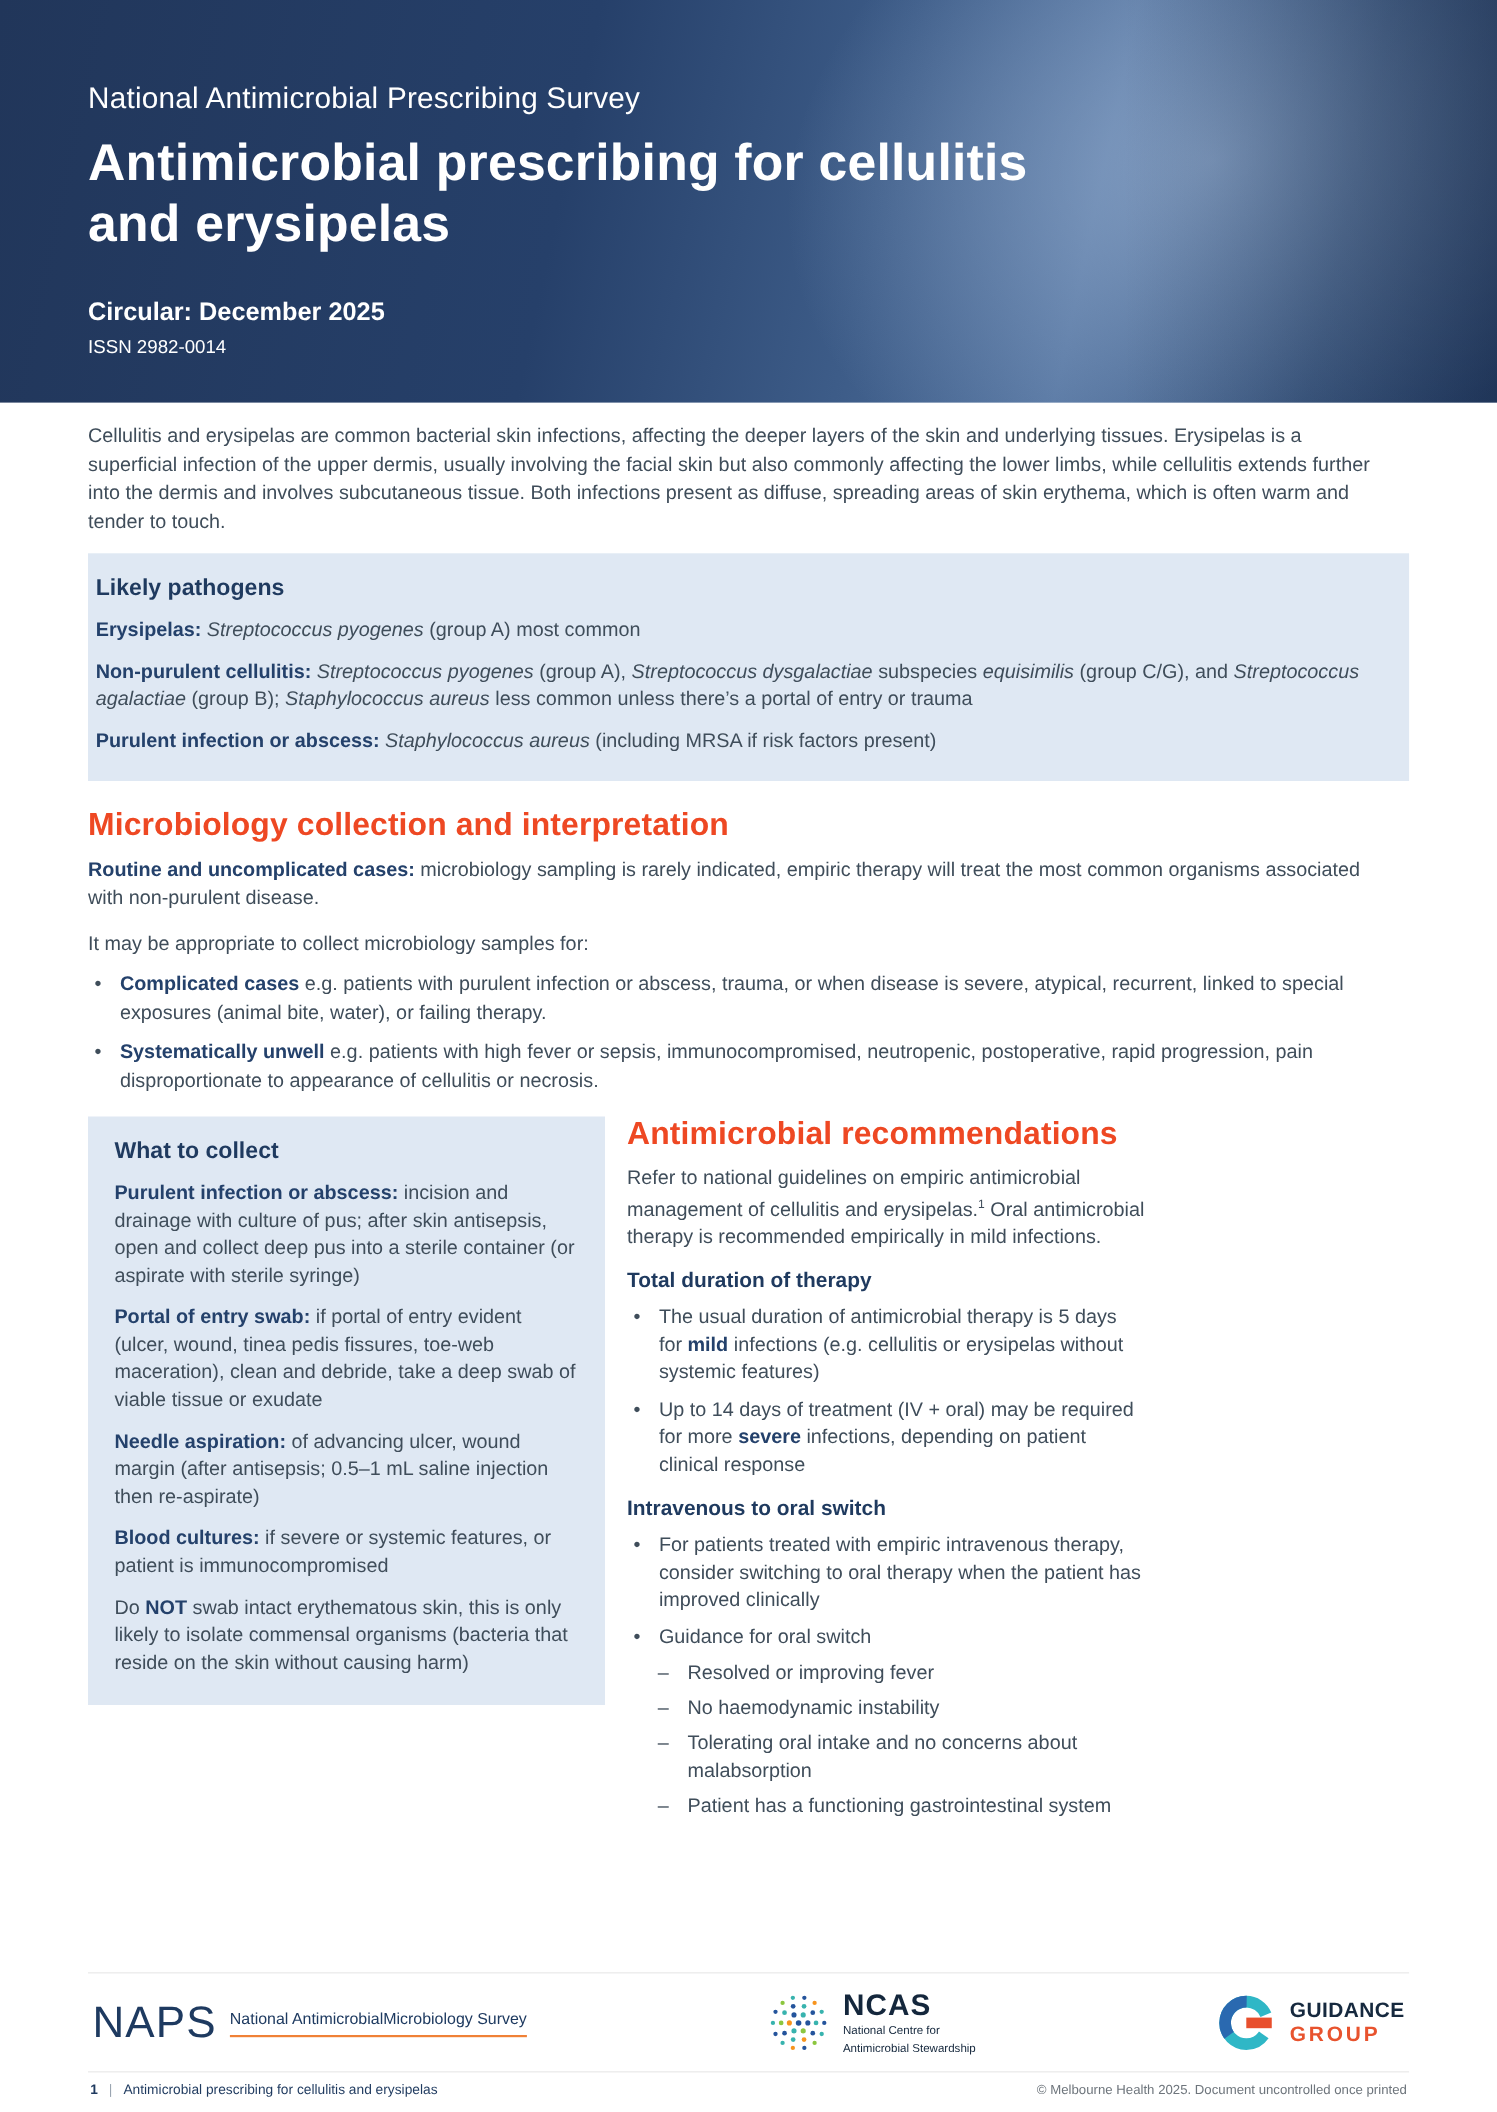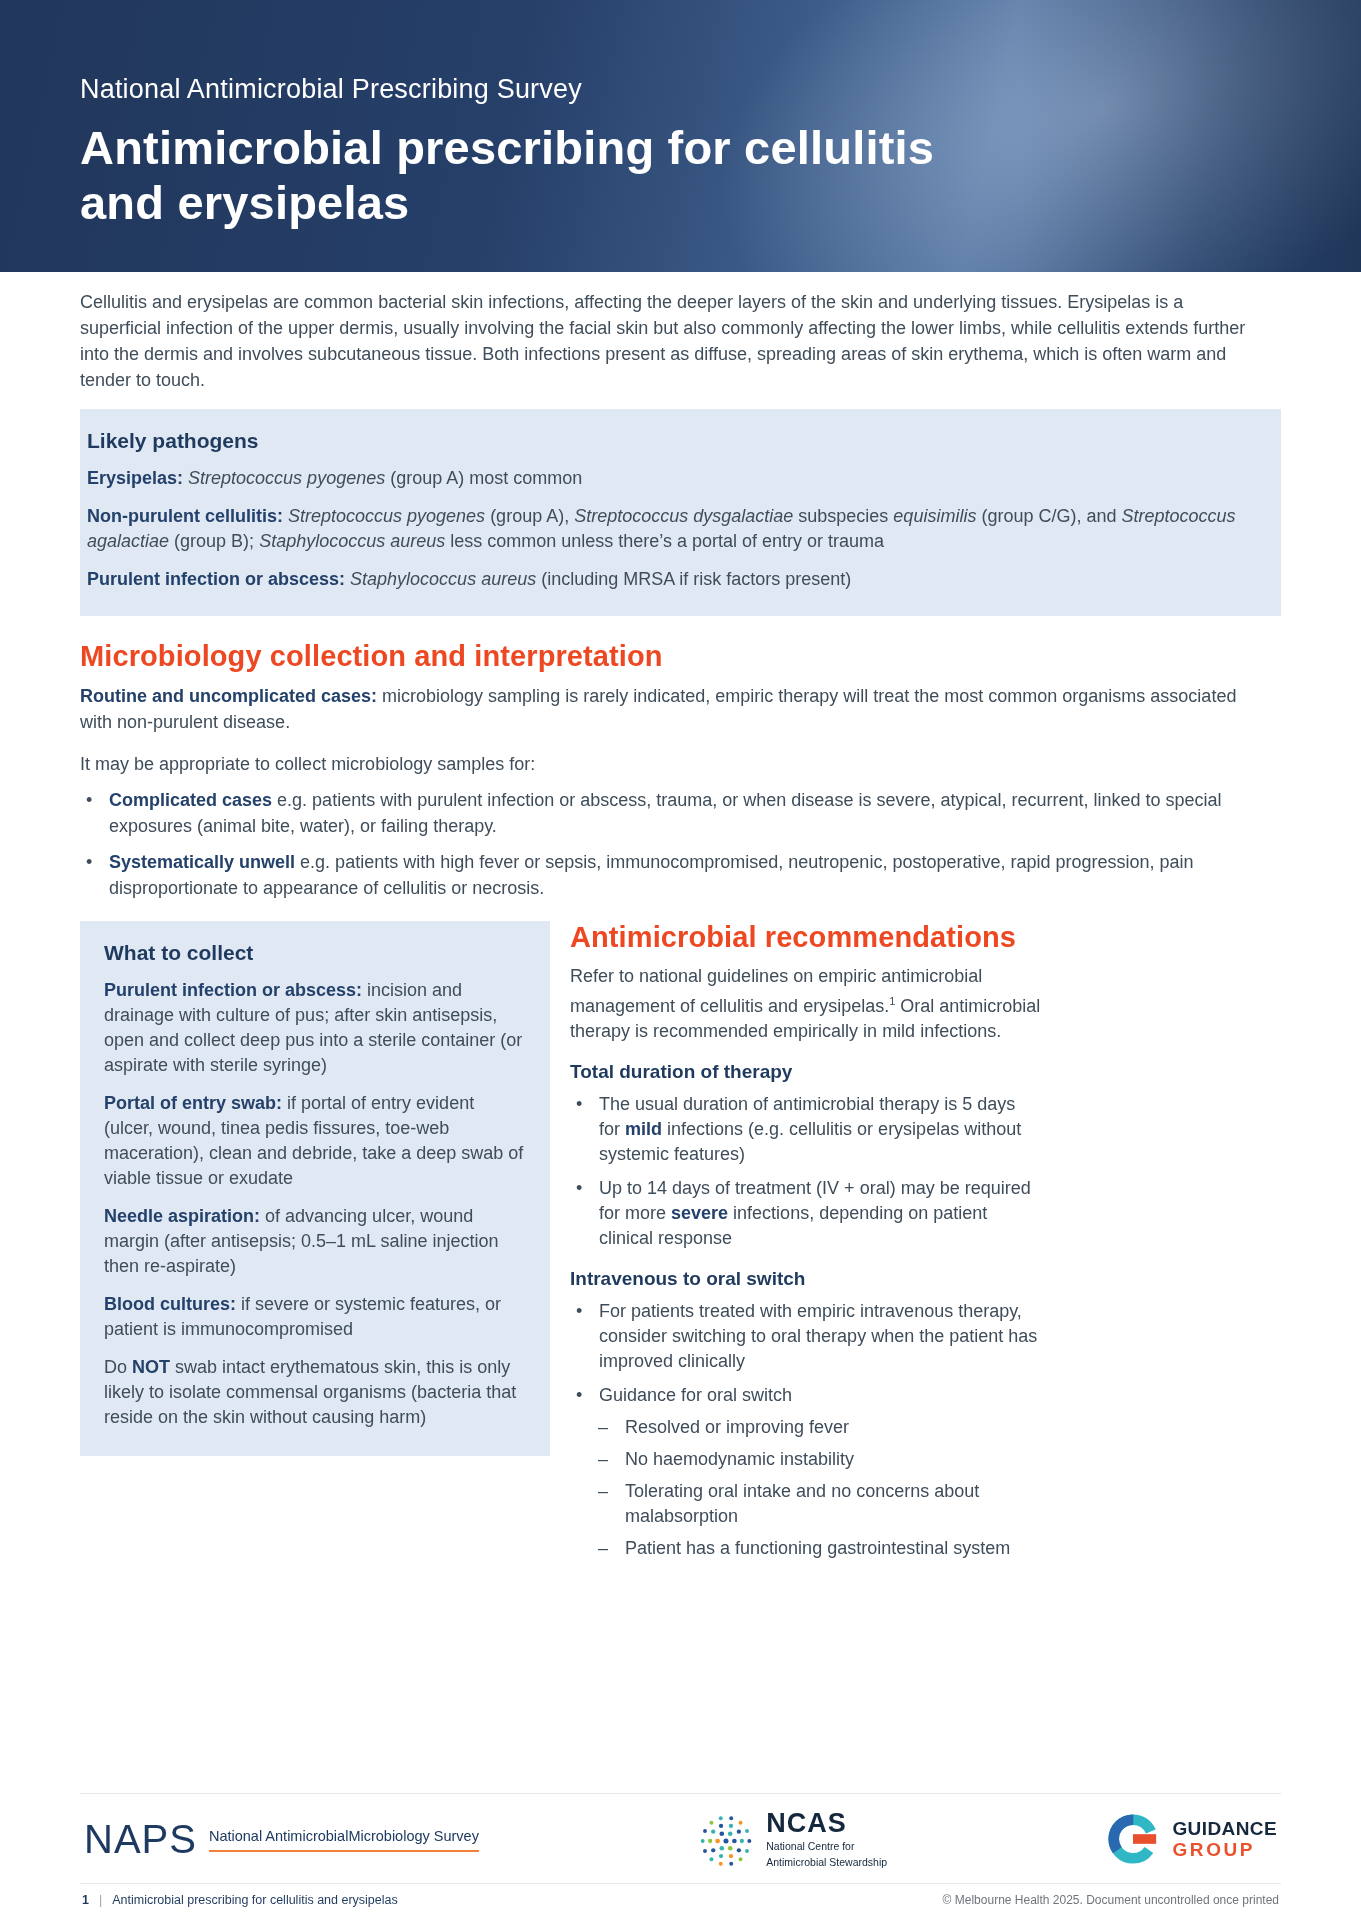--- a/index.html
+++ b/index.html
@@ -3,21 +3,21 @@
 <meta charset="utf-8">
 <style>
   * { margin:0; padding:0; box-sizing:border-box; }
   html,body { background:#ffffff; }
   body { font-family:"Liberation Sans", sans-serif; }
 
   .page { width:1361px; height:1920px; background:#fff; position:relative; overflow:hidden; color:#3f4d5a; }
 
   
   .hero {
-    height:272px; padding:0 80px; color:#fff; position:relative; overflow:hidden;
+    height:366px; padding:0 80px; color:#fff; position:relative; overflow:hidden;
     background:linear-gradient(102deg,#21365a 0%,#26406a 38%,#3d5c88 58%,#52729e 72%,#31507c 88%,#2a4672 100%);
   }
   .hero::before { content:""; position:absolute; left:52%; top:-45%; width:58%; height:170%;
     background:radial-gradient(closest-side, rgba(173,196,226,.55), rgba(173,196,226,0)); transform:rotate(-18deg); }
   .hero::after { content:""; position:absolute; right:-7%; top:-30%; width:32%; height:175%;
     background:linear-gradient(90deg, rgba(16,28,50,0), rgba(16,28,50,.5)); }
   .hero > * { position:relative; z-index:1; }
   .hero-kicker { padding-top:74px; font-size:27px; font-weight:400; letter-spacing:.2px; }
   .hero-title { margin-top:16px; font-size:47px; line-height:1.16; font-weight:700; letter-spacing:.2px; }
   .hero-title .line { display:block; }
@@ -67,21 +67,21 @@
   .footer-bottom { display:flex; justify-content:space-between; align-items:baseline; border-top:1px solid #e7e7e7; padding:9px 2px 13px; }
   .footer-left { display:flex; gap:10px; align-items:baseline; color:#1f3a5f; font-size:12.5px; }
   .footer-left .pg { font-weight:700; }
   .footer-left .sep { color:#9aa5b1; }
   .footer-right { color:#6e757c; font-size:12px; }
 
   .naps { display:flex; align-items:center; gap:12px; }
   .naps-acronym { font-size:40px; color:#1e3a60; letter-spacing:1px; font-weight:400; line-height:1; }
   .naps-text { display:flex; flex-direction:row; font-size:14.5px; color:#1e3a60; line-height:1.28; padding-bottom:5px; border-bottom:2.5px solid #f08136; }
 
-  .ncas { display:flex; align-items:flex-end; gap:12px; }
+  .ncas { display:flex; align-items:center; gap:12px; }
   .ncas-text .acr { font-size:27px; font-weight:700; color:#14273c; letter-spacing:1px; line-height:1; }
   .ncas-text .sub { font-size:10.5px; color:#14273c; margin-top:3px; line-height:1.25; }
   .ncas-text .sub:first-of-type { margin-top:6px; }
 
   .gg { display:flex; align-items:center; gap:12px; }
   .gg-text { line-height:1.12; }
   .gg-line1 { font-size:19px; font-weight:700; color:#16293e; letter-spacing:.4px; }
   .gg-line2 { font-size:19px; font-weight:700; color:#e8532e; letter-spacing:2.6px; }
 </style>
 </head>

